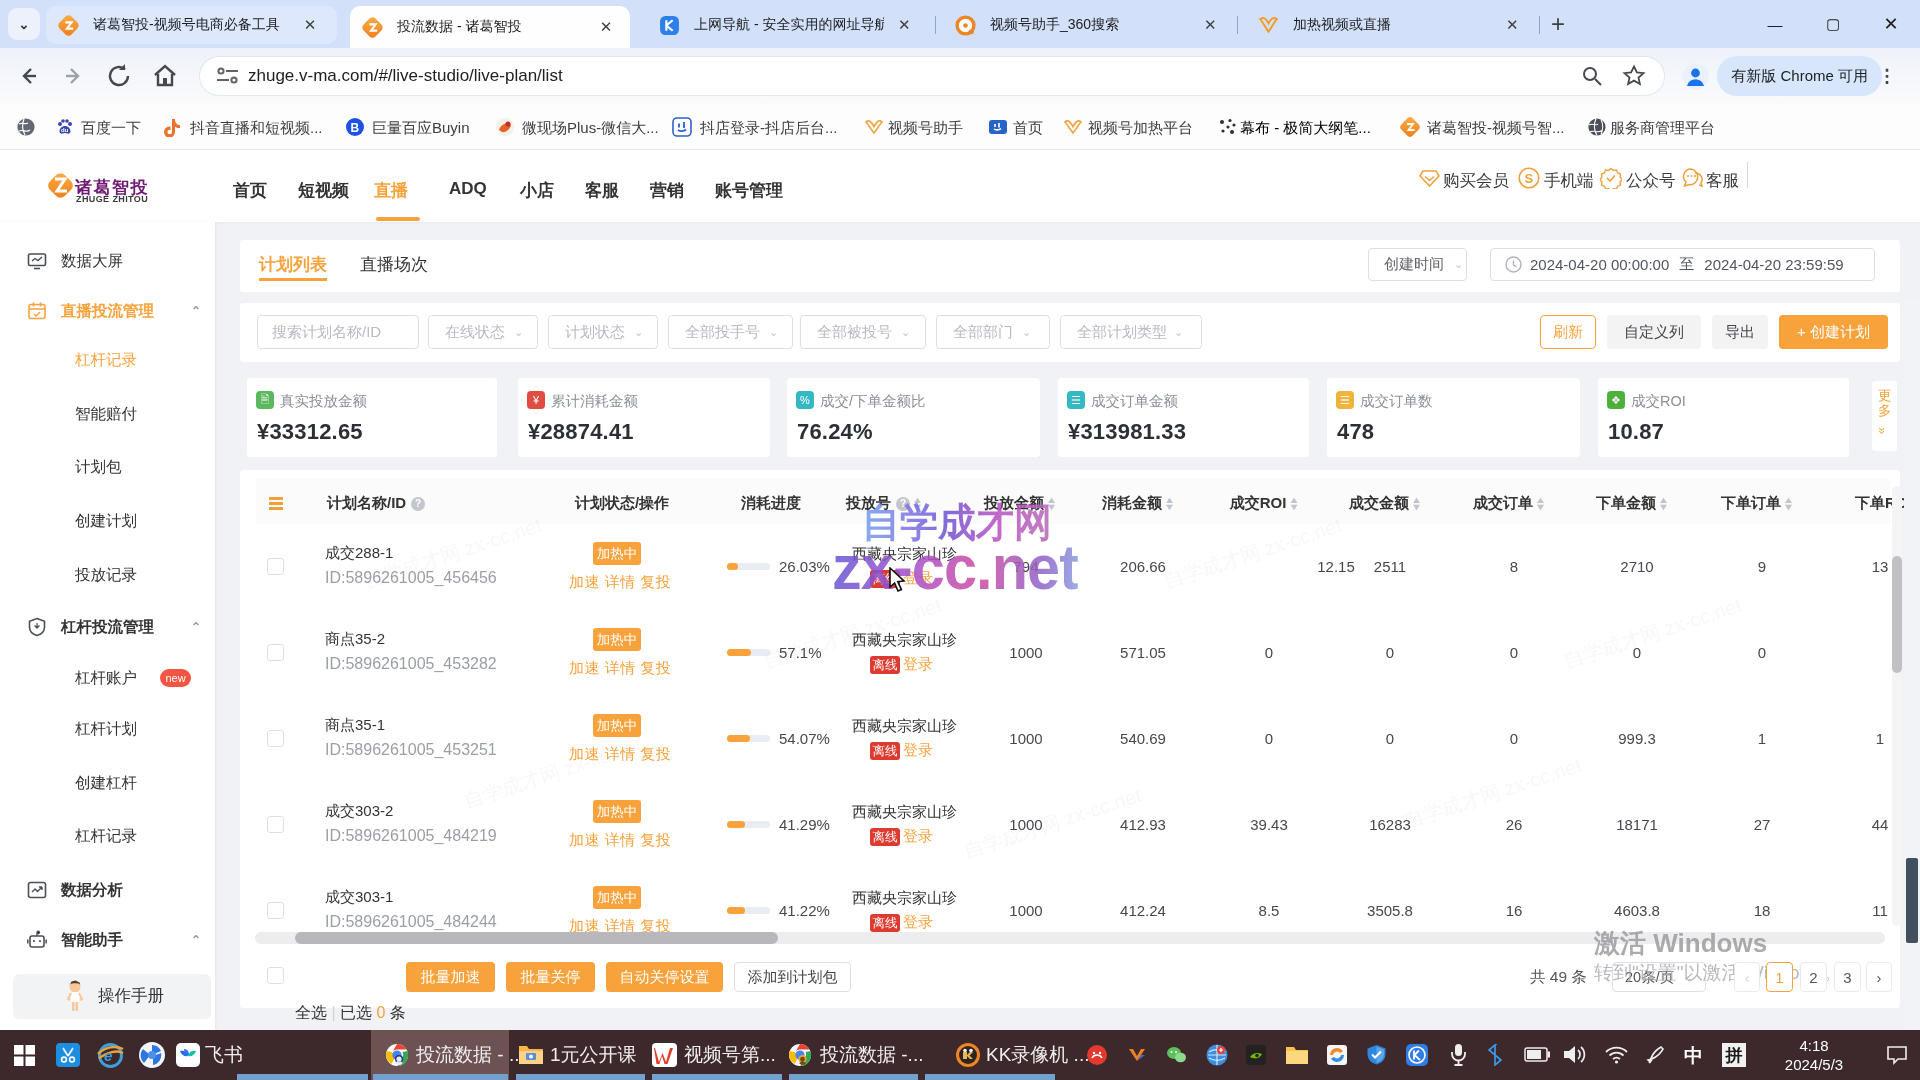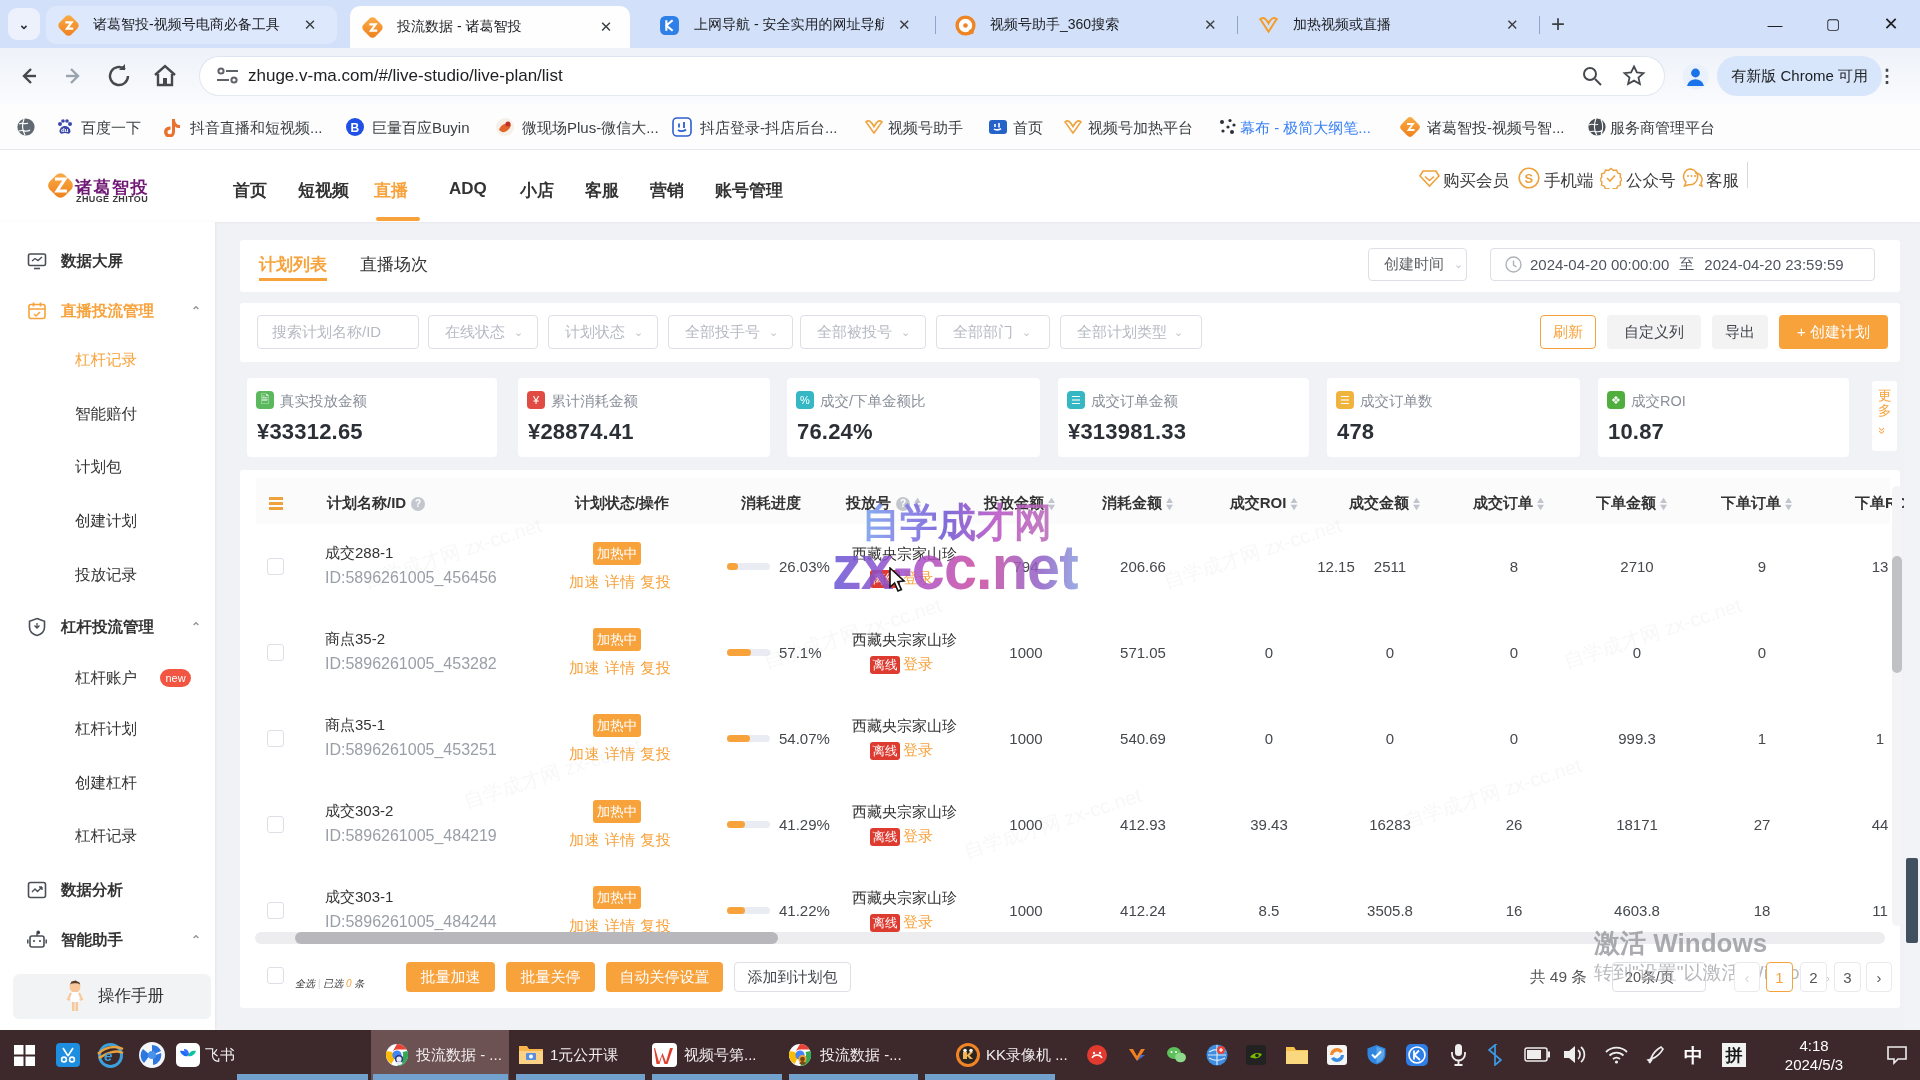--- a/index.html
+++ b/index.html
@@ -46,21 +46,21 @@
 .dark{color:#333;}
 .gray{color:#9a9ea6;}
 .olink{color:#f7a23b;}
 .badge{position:absolute;background:#f7a23b;color:#fff;font-size:13.5px;border-radius:3px;width:48px;height:23px;display:flex;align-items:center;justify-content:center;}
 .rbadge{position:absolute;background:#dd3b30;color:#fff;font-size:12.5px;border-radius:3px;width:30px;height:18px;display:flex;align-items:center;justify-content:center;}
 .cb{position:absolute;width:17px;height:17px;border:1px solid #dcdfe6;border-radius:3px;background:#fff;}
 .ptrack{position:absolute;width:43px;height:7px;border-radius:4px;background:#e9ecf2;}
 .pfill{position:absolute;height:7px;border-radius:4px;background:#f7a23b;}
 
 #taskbar{position:absolute;left:0;top:1030px;width:1920px;height:50px;background:#3d282b;}
-.tbtn{position:absolute;top:0;height:50px;display:flex;align-items:center;color:#f2eef0;font-size:15px;}
+.tbtn{position:absolute;top:0;height:50px;display:flex;align-items:center;color:#f2eef0;font-size:19px;}
 .tbu{position:absolute;top:44px;height:6px;background:#72a1ce;}
 </style></head>
 <body>
 <div id="tabstrip">
 <div class="tabsearch">⌄</div>
 <svg class="abs" style="left:0;top:0" width="0" height="0">
       <defs>
 <linearGradient id="zg" x1="0" y1="0" x2="1" y2="1">
           <stop offset="0" stop-color="#f9b04a"></stop>
           <stop offset="1" stop-color="#ef7d1a"></stop>
@@ -227,21 +227,21 @@
     <span class="bi abs" style="left:1218px;top:13px;width:20px;height:20px;">
       <svg class="bi" viewBox="0 0 20 20">
         <circle cx="4" cy="5" r="2" fill="#2b2f36"></circle>
         <circle cx="12" cy="3.5" r="1.6" fill="#2b2f36"></circle>
         <circle cx="16" cy="8" r="1.6" fill="#2b2f36"></circle>
         <circle cx="10" cy="10" r="1.6" fill="#2b2f36"></circle>
         <circle cx="5" cy="14" r="1.6" fill="#2b2f36"></circle>
         <circle cx="14" cy="15" r="2" fill="#2b2f36"></circle>
       </svg>
     </span>
-    <span class="abs" style="left:1240px;top:14.5px;font-size:15px;color:#3b82f6;white-space:nowrap;">幕布 - 极简大纲笔...</span>
+    <span class="abs" style="left:1240px;top:14.5px;font-size:15px;color:#000000;white-space:nowrap;">幕布 - 极简大纲笔...</span>
     <span class="bi abs" style="left:1400px;top:13px;width:20px;height:20px;">
       <svg class="bi" viewBox="0 0 20 20">
         <rect x="2" y="2" width="16" height="16" rx="4" transform="rotate(45 10 10)" fill="url(#zg)"></rect>
         <path d="M7 7h6l-4.5 6h6" stroke="#fff" stroke-width="1.8" fill="none"></path>
       </svg>
     </span>
     <span class="abs" style="left:1427px;top:14.5px;font-size:15px;color:#3c4043;white-space:nowrap;">诸葛智投-视频号智...</span>
     <span class="bi abs" style="left:1587px;top:13px;width:20px;height:20px;">
       <svg class="bi" viewBox="0 0 20 20">
         <circle cx="10" cy="10" r="8.6" fill="#4b5058"></circle>
@@ -287,21 +287,21 @@
         <path d="M10 2a7.5 7.5 0 0 0-5 13l-1.5 4 4-1.3A7.5 7.5 0 1 0 10 2z" fill="none" stroke="#eda23e" stroke-width="1.5"></path>
         <circle cx="7" cy="9" r="1" fill="#eda23e"></circle>
         <circle cx="10.5" cy="9" r="1" fill="#eda23e"></circle>
         <circle cx="14" cy="9" r="1" fill="#eda23e"></circle>
         <path d="M14 6a6.5 6.5 0 0 1 6 10l1 3-3-1" fill="none" stroke="#eda23e" stroke-width="1.5"></path>
       </svg>
 <div class="pnav" style="left:1706px;top:20px;font-weight:normal;font-size:16.5px;color:#3c3c3c;">客服</div>
 <div class="abs" style="left:1747px;top:12px;width:1px;height:26px;background:#d8d8d8;"></div>
 </div>
 <div id="sidebar">
-<div class="snode" style="top:19px;font-weight:bold;"><svg class="sic" viewBox="0 0 20 20">
+<div class="snode" style="top:19px;font-weight:normal;"><svg class="sic" viewBox="0 0 20 20">
           <rect x="1.5" y="3" width="17" height="11.5" rx="1.5" fill="none" stroke="#4a4f57" stroke-width="1.6"></rect>
           <path d="M5 10l3-2.5 3 2 4-3.5" fill="none" stroke="#4a4f57" stroke-width="1.4"></path>
           <path d="M7 17.5h6" stroke="#4a4f57" stroke-width="1.6"></path>
         </svg>数据大屏</div>
 <div class="snode orange" style="top:69px;font-weight:bold;"><svg class="sic" viewBox="0 0 20 20">
           <rect x="2" y="3.5" width="16" height="14" rx="2" fill="none" stroke="#f7a23b" stroke-width="1.6"></rect>
           <path d="M2 8h16M6.5 1.5v4m7-4v4" stroke="#f7a23b" stroke-width="1.6"></path>
           <path d="M7 13l2 2 4-4" stroke="#f7a23b" stroke-width="1.5" fill="none"></path>
         </svg>直播投流管理<span class="chev">⌃</span></div>
 <div class="ssub orange" style="top:128px;">杠杆记录</div>
@@ -536,21 +536,21 @@
 <div class="abs" style="left:1260px;top:140px;transform:rotate(-18deg);">自学成才网 zx-cc.net</div>
 <div class="abs" style="left:160px;top:280px;transform:rotate(-18deg);">自学成才网 zx-cc.net</div>
 <div class="abs" style="left:660px;top:330px;transform:rotate(-18deg);">自学成才网 zx-cc.net</div>
 <div class="abs" style="left:1100px;top:300px;transform:rotate(-18deg);">自学成才网 zx-cc.net</div>
 </div>
 
 <div class="abs" style="left:255px;top:782px;width:1630px;height:12px;background:#ededef;border-radius:6px;"></div>
 <div class="abs" style="left:295px;top:782px;width:483px;height:12px;background:#b8b8bc;border-radius:6px;"></div>
 
 <div class="cb" style="left:267px;top:817px;"></div>
-<div class="abs" style="left:295px;top:827px;font-size:10px;color:#333;font-style:italic;">全选 <span style="color:#d0d3d8;">|</span> 已选 <span style="color:#f7a23b;">0</span> 条</div>
+<div class="abs" style="left:295px;top:853px;font-size:16px;color:#333;">全选 <span style="color:#d0d3d8;">|</span> 已选 <span style="color:#f7a23b;">0</span> 条</div>
 <div class="btn" style="left:406px;top:812px;width:89px;height:30px;background:#f7a23b;color:#fff;">批量加速</div>
 <div class="btn" style="left:506px;top:812px;width:89px;height:30px;background:#f7a23b;color:#fff;">批量关停</div>
 <div class="btn" style="left:606px;top:812px;width:117px;height:30px;background:#f7a23b;color:#fff;">自动关停设置</div>
 <div class="btn" style="left:734px;top:812px;width:117px;height:30px;background:#fff;border:1px solid #dcdfe6;color:#43474d;">添加到计划包</div>
 <div class="abs" style="left:1530px;top:817px;font-size:15.5px;color:#555;">共 49 条</div>
 <div class="inbox" style="left:1612px;top:812px;width:94px;height:30px;color:#555;padding-left:12px;font-size:14.5px;">20条/页<span style="margin-left:10px;color:#c0c4cc;font-size:10px;">⌄</span></div>
 <div class="abs" style="left:1594px;top:776px;font-size:26px;color:#9b9da1;opacity:.85;font-weight:bold;">激活 Windows</div>
 <div class="abs" style="left:1594px;top:810px;font-size:19px;color:#a6a8ac;opacity:.8;">转到"设置"以激活 Windows。</div>
 <div class="btn" style="left:1734px;top:812px;width:26px;height:30px;border:1px solid #e8eaee;color:#d5d8dd;background:#fff;">‹</div>
 <div class="btn" style="left:1766px;top:812px;width:27px;height:30px;border:1px solid #f7a23b;color:#f7a23b;background:#fff;">1</div>

